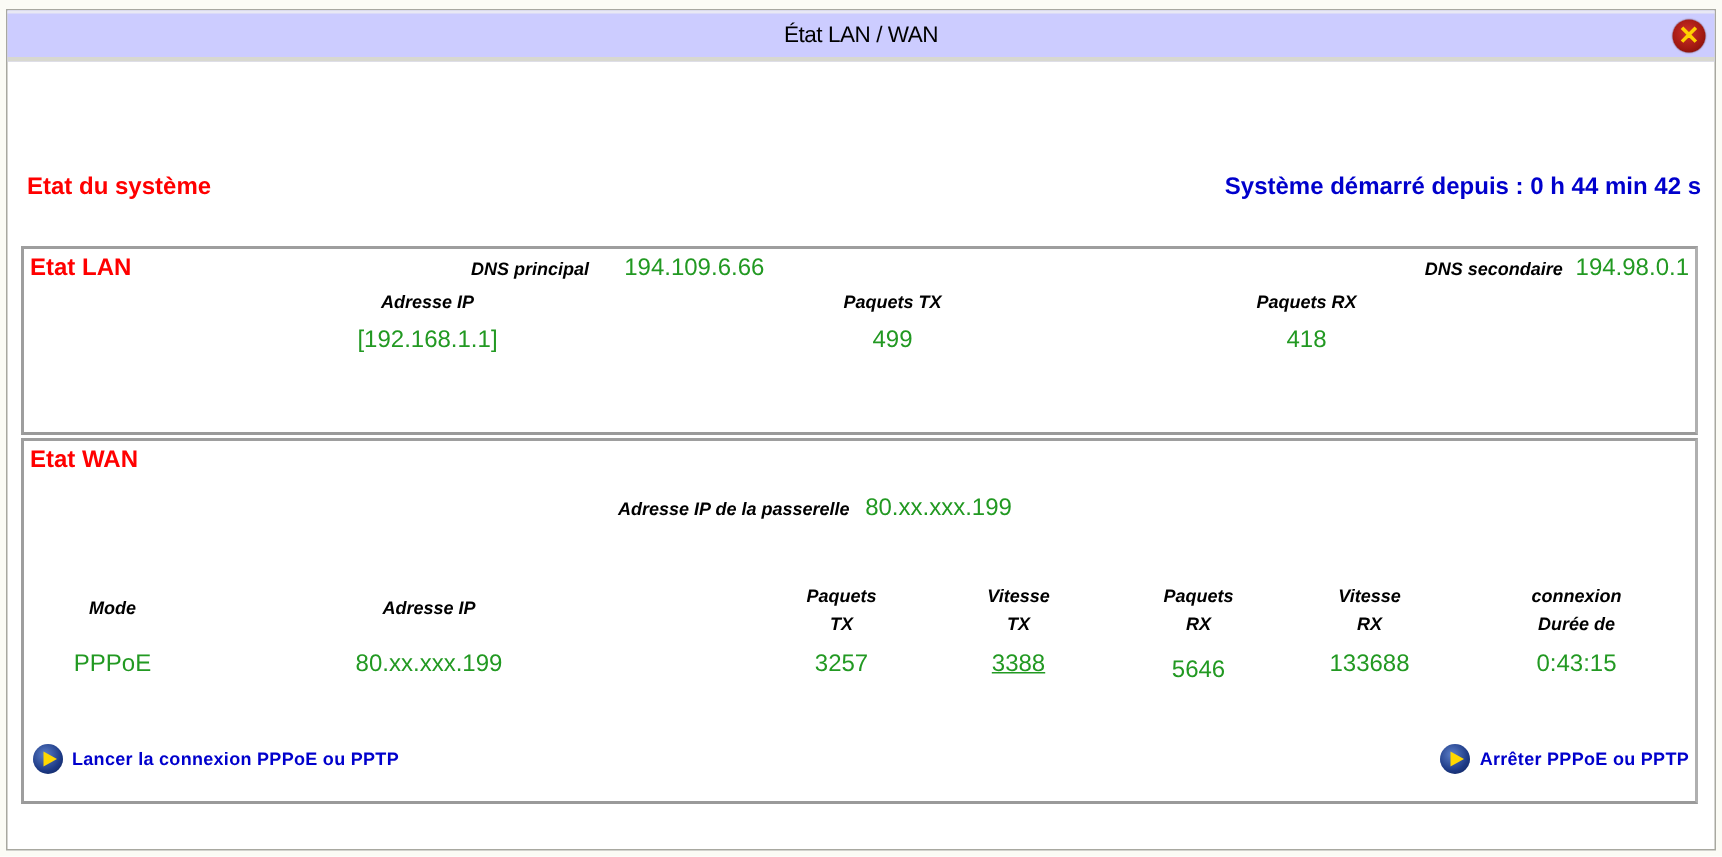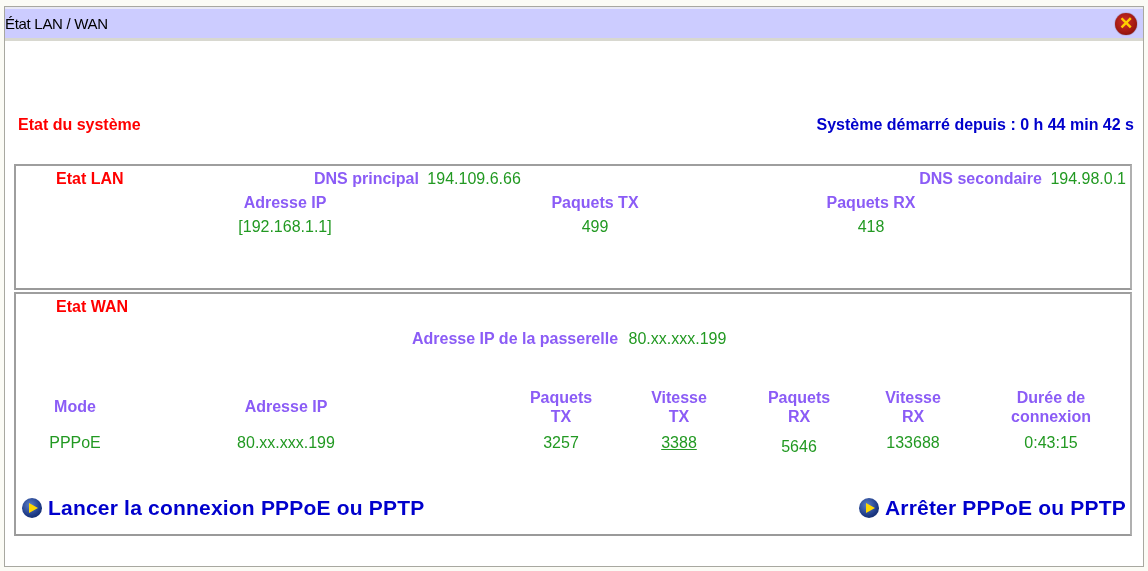--- a/index.html
+++ b/index.html
@@ -10,21 +10,21 @@
   .window {
     position:absolute; left:4px; top:6px; width:1140px; height:561px;
     border:1px solid #a8a8a0; background:#ffffff; box-sizing:border-box;
   }
   .titlebar {
     position:absolute; left:0; top:0; width:100%; height:34px;
     background:#ccccff; border-bottom:3px solid #d8d8d0;
     box-sizing:border-box; border-top:2px solid #e8e8f4;
   }
   .title-text {
-    position:absolute; left:0; right:0; top:6px; text-align:left;
+    position:absolute; left:0; right:0; top:6px; text-align:center;
     font-size:15px; color:#000; letter-spacing:-0.3px;
   }
   .close-btn {
     position:absolute; right:6px; top:4px; width:22px; height:22px; border-radius:50%;
     background:radial-gradient(circle at 45% 40%, #d0302a 0%, #a01810 60%, #6a0c08 100%);
     box-shadow:0 0 1px #400;
     cursor:pointer;
   }
   .close-btn span {
     position:absolute; left:0; right:0; top:0; bottom:0; text-align:center;
@@ -36,27 +36,27 @@
   .sys-uptime {
     position:absolute; right:14px; top:116px; color:#0000cc; font-weight:bold; font-size:16px;
   }
   .panel {
     position:absolute; left:14px; width:1118px; box-sizing:border-box;
     border:2px solid #9e9e9e; border-right-color:#b0b0b0; border-bottom-color:#9a9a9a;
     background:#fff;
   }
   .lan { top:164px; height:126px; }
   .wan { top:292px; height:244px; }
-  .red { color:#ff0000; font-weight:bold; font-size:16px; position:absolute;margin-left:36px; }
-  .blue { color:#8b5cf6; font-weight:bold; font-size:16px; }
+  .red { color:#ff0000; font-weight:bold; font-size:16px; position:absolute; }
+  .blue { color:#000000; font-weight:bold; font-size:12px;font-style:italic; }
   .green { color:#229922; font-size:16px; }
   .abs { position:absolute; }
   .center { text-align:center; }
   .link {
-    position:absolute; color:#0000cc; font-weight:bold; font-size:21px; cursor:pointer;
+    position:absolute; color:#0000cc; font-weight:bold; font-size:12px; cursor:pointer;
     display:flex; align-items:center; letter-spacing:0.2px;
   }
   .play-icon {
     display:inline-block; width:20px; height:20px; border-radius:50%;
     background:radial-gradient(circle at 40% 35%, #5c7fc8 0%, #1d3a86 60%, #0c1e52 100%);
     position:relative; margin-right:6px;
   }
   .play-icon::after {
     content:""; position:absolute; left:7px; top:5px; width:0; height:0;
     border-left:9px solid #ffd800; border-top:5px solid transparent; border-bottom:5px solid transparent;
@@ -75,21 +75,21 @@
 </div>
 
 <div class="sys-label">Etat du système</div>
 <div class="sys-uptime">Système démarré depuis : 0 h 44 min 42 s</div>
 
 <div class="panel lan">
   <div class="red" style="left:4px; top:4px;">Etat LAN</div>
 
   <div class="abs" style="left:298px; top:4px; white-space:nowrap;">
     <span class="blue">DNS principal</span>
-    <span class="green" style="margin-left:4px;">194.109.6.66</span>
+    <span class="green" style="margin-left:19px;">194.109.6.66</span>
   </div>
   <div class="abs" style="right:4px; top:4px; white-space:nowrap;">
     <span class="blue">DNS secondaire</span>
     <span class="green" style="margin-left:4px;">194.98.0.1</span>
   </div>
 
   <div class="abs blue center" style="left:184px; width:170px; top:28px;">Adresse IP</div>
   <div class="abs blue center" style="left:770px; width:170px; top:28px;">Paquets RX</div>
   <div class="abs blue center" style="left:494px; width:170px; top:28px;">Paquets TX</div>
 
@@ -119,22 +119,22 @@
   </div>
   <div class="abs blue center" style="left:738px; width:90px; top:94px; line-height:19px;">
     <div>Paquets</div>
     <div>RX</div>
   </div>
   <div class="abs blue center" style="left:852px; width:90px; top:94px; line-height:19px;">
     <div>Vitesse</div>
     <div>RX</div>
   </div>
   <div class="abs blue center" style="left:960px; width:150px; top:94px; line-height:19px;">
+    <div>connexion</div>
     <div>Durée de</div>
-    <div>connexion</div>
   </div>
 
   <div class="abs green center" style="left:14px; width:90px; top:140px;">PPPoE</div>
   <div class="abs green center" style="left:190px; width:160px; top:140px;">80.xx.xxx.199</div>
   <div class="abs green center" style="left:500px; width:90px; top:140px;">3257</div>
   <div class="abs green center" style="left:618px; width:90px; top:140px;text-decoration:underline;">3388</div>
   <div class="abs green center" style="left:738px; width:90px; top:144px;">5646</div>
   <div class="abs green center" style="left:852px; width:90px; top:140px;">133688</div>
   <div class="abs green center" style="left:960px; width:150px; top:140px;">0:43:15</div>
 

